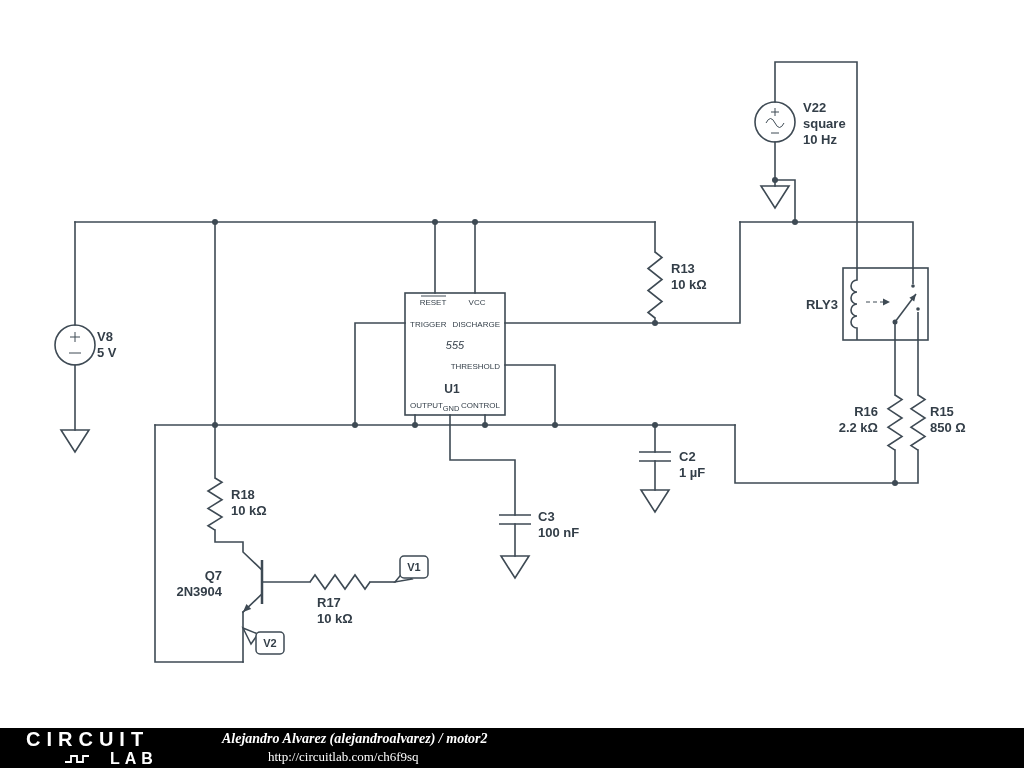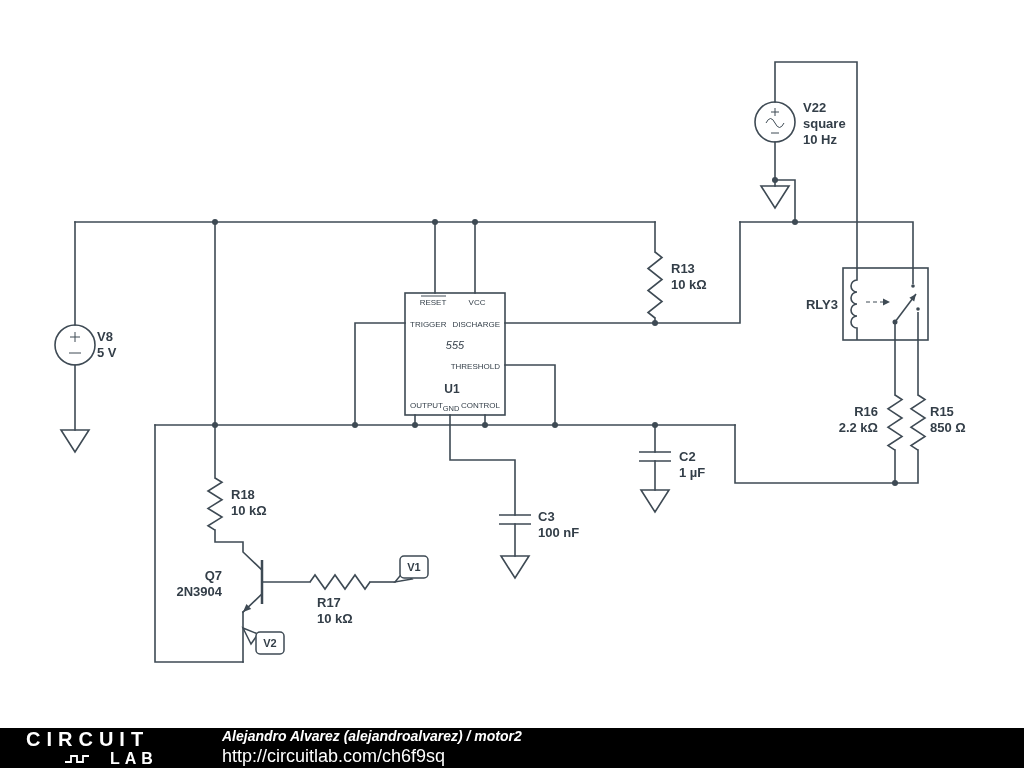--- a/index.html
+++ b/index.html
@@ -15,24 +15,24 @@
   .pin{font-size:8px;}
   .pin-sm{font-size:7.5px;}
   .part{font-size:11px;font-style:italic;}
   .ref{font-size:12px;font-weight:600;}
   .probe-box{fill:#fff;stroke:#3e4a54;stroke-width:1.5;}
   .probe-txt{font-size:11px;font-weight:600;text-anchor:middle;}
   .footer{position:absolute;left:0;bottom:0;width:1024px;height:40px;background:#000;color:#fff;display:flex;align-items:center;}
   .logo{margin-left:26px;width:150px;line-height:1;color:#fff;}
   .logo-top{font-size:20px;font-weight:700;letter-spacing:6px;}
   .logo-bot{display:flex;align-items:center;gap:20px;padding-left:38px;font-size:16px;font-weight:700;letter-spacing:5px;margin-top:2px;}
-  .meta{margin-left:46px;line-height:1.3;}
+  .meta{margin-left:46px;line-height:1.3;font-family:Liberation Serif, serif;}
   .meta-l1{font-size:14px;font-style:italic;font-weight:600;}
   .proj{font-weight:800;}
-  .url{font-size:18px;font-style:normal;}
+  .url{font-size:13px;font-style:normal;margin-left:46px;}
 </style>
 </head>
 <body>
 
 <div id="page">
 
 <svg id="schematic" width="1024" height="728" viewBox="0 0 1024 728">
 
   <g>
     <path class="w" d="M75,325 V222"></path>

